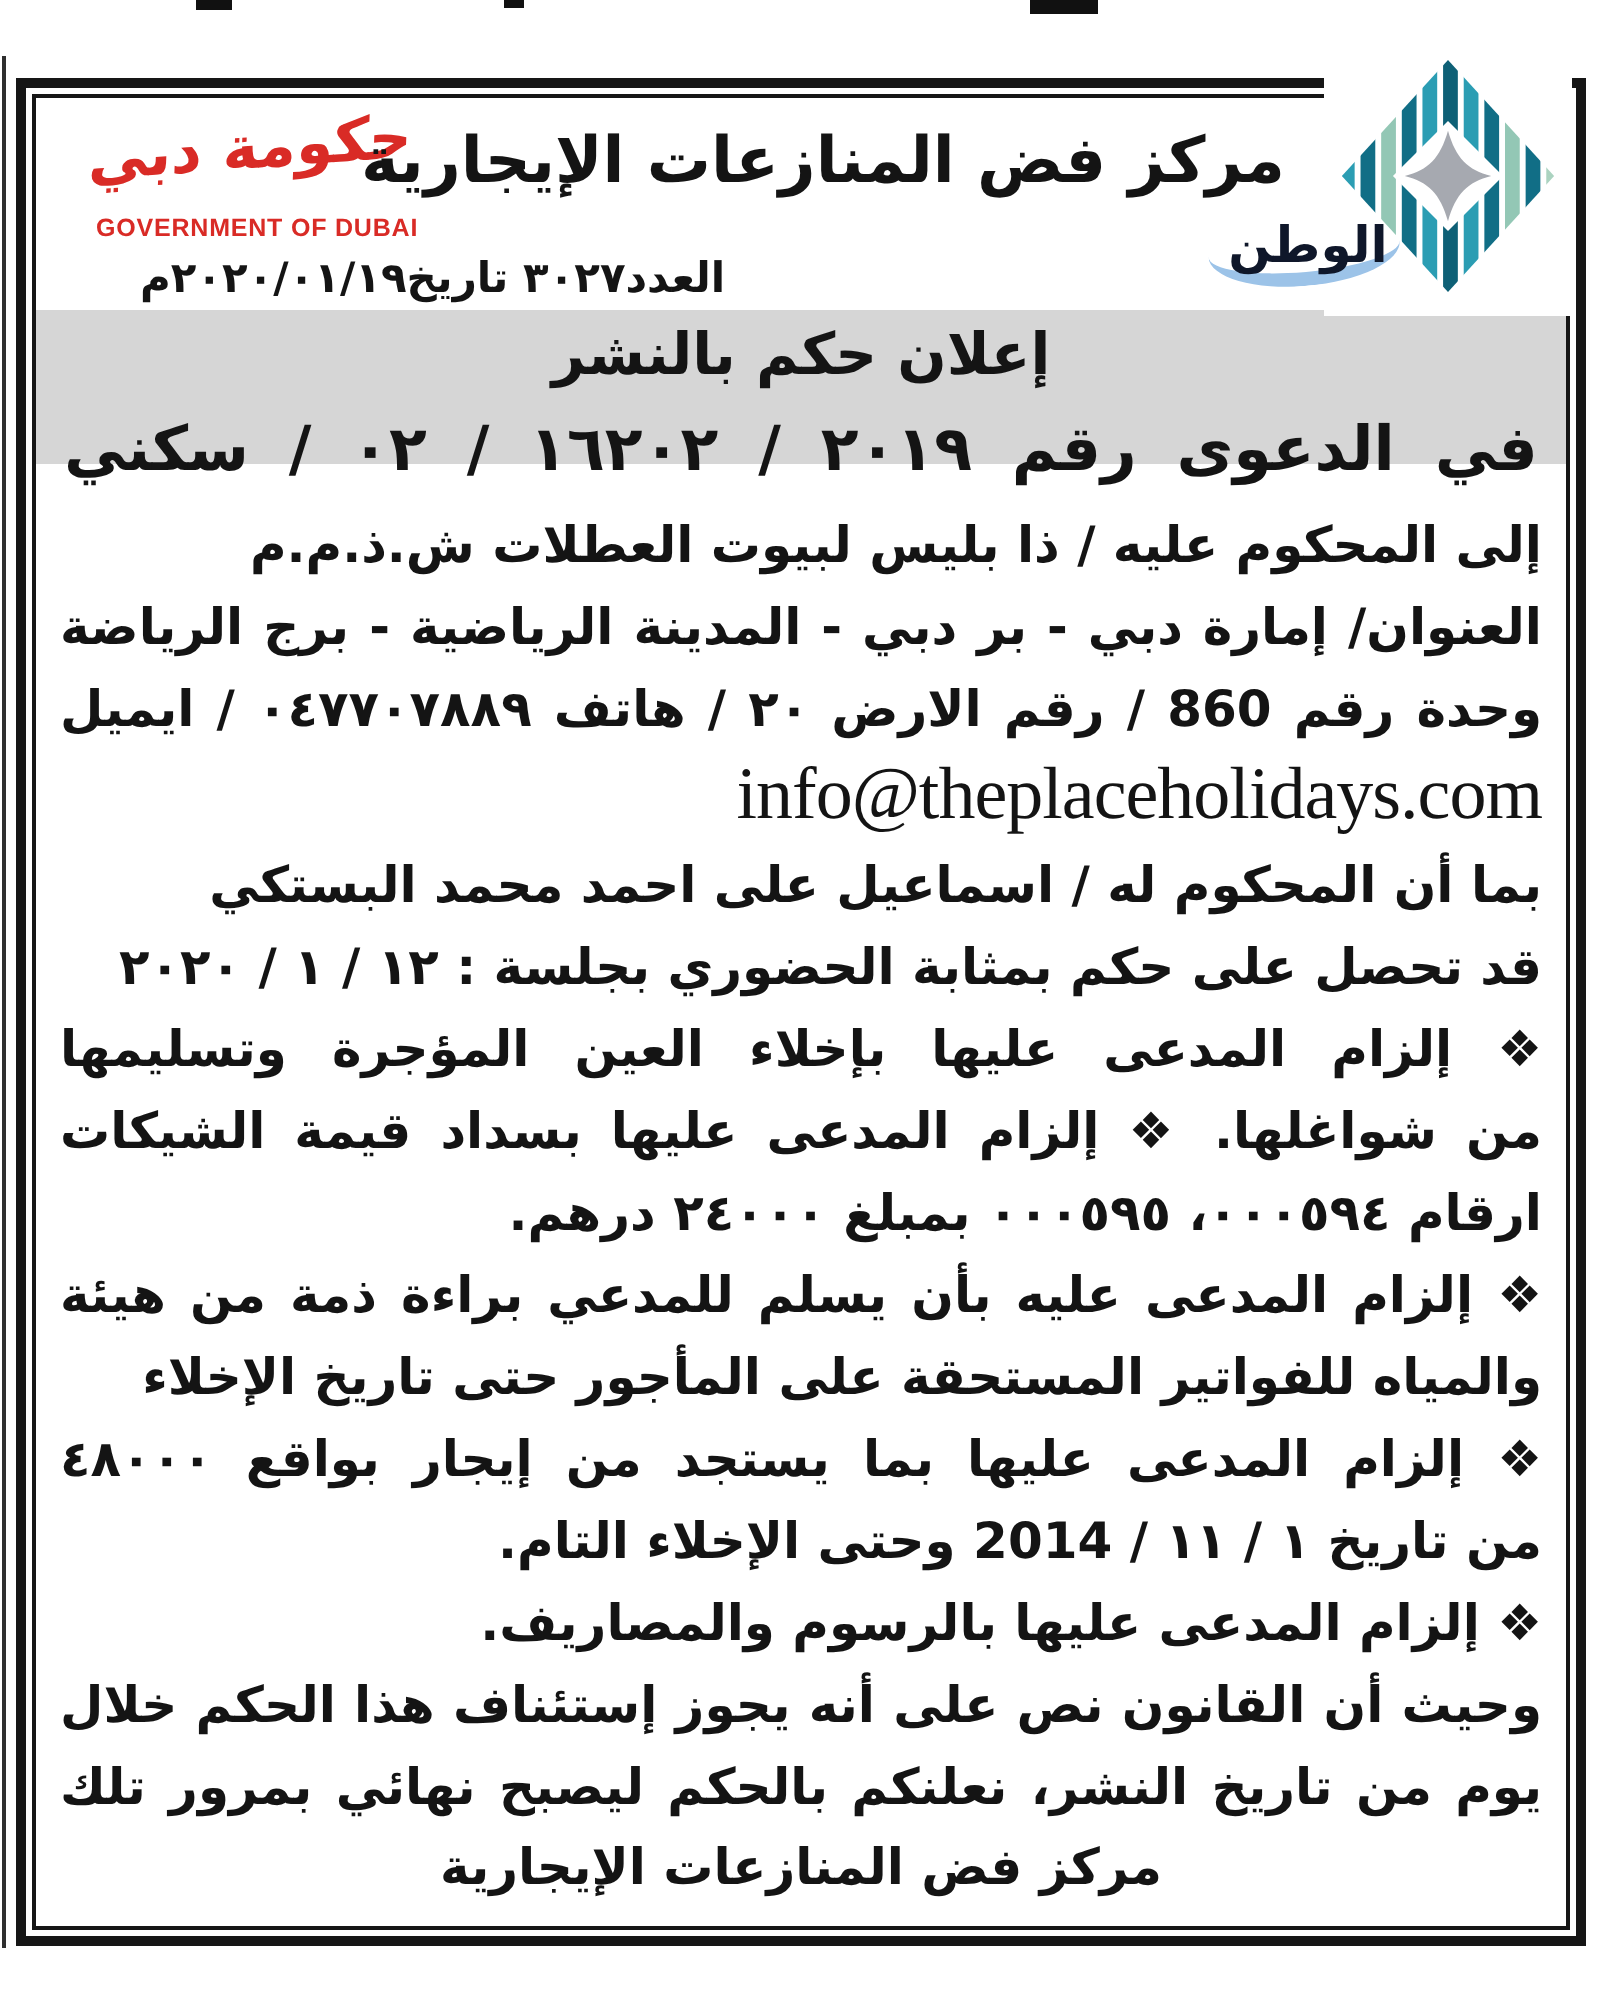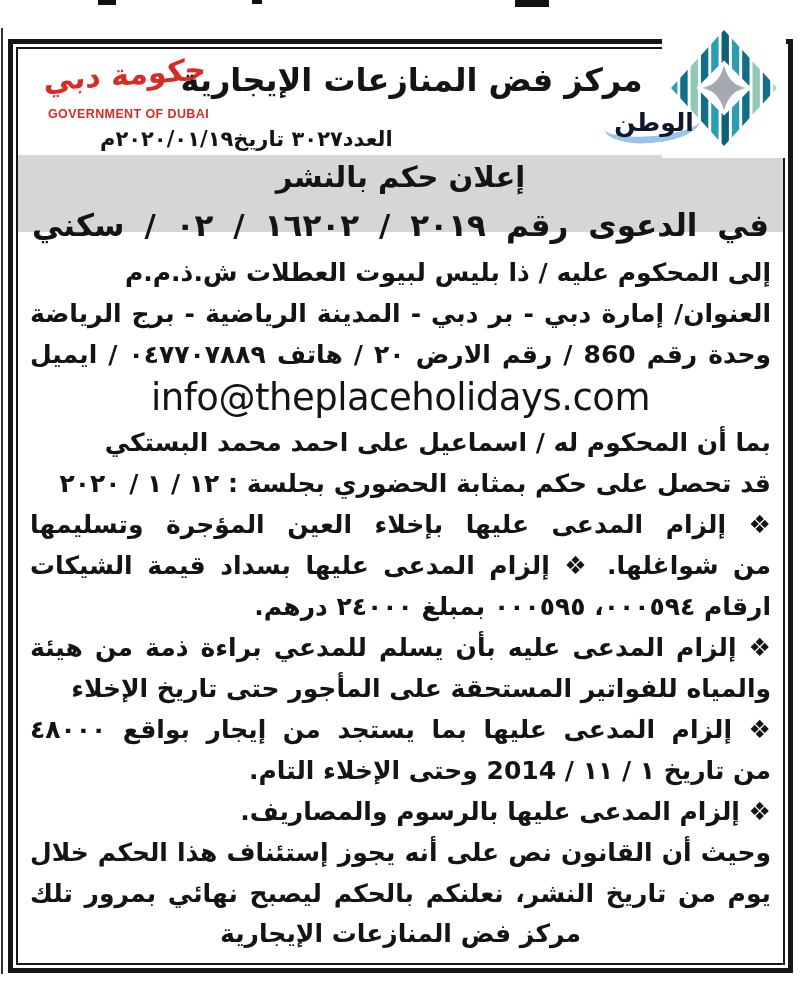--- a/index.html
+++ b/index.html
@@ -19,36 +19,36 @@
                padding:2px 12px 0;position:relative;overflow:hidden;}
 
   
   .header{position:relative;height:104px;}
   .gov-ar{position:absolute;left:14px;top:6px;color:#d92b26;font-size:30px;font-weight:bold;
           transform:rotate(-4deg) skewX(-6deg);white-space:nowrap;}
   .gov-en{position:absolute;left:18px;top:56px;color:#d92b26;font-size:12.5px;font-weight:bold;
           letter-spacing:.4px;font-family:"Liberation Sans",sans-serif;white-space:nowrap;}
   .main-title{position:absolute;left:150px;right:128px;top:10px;text-align:center;
               font-size:32px;font-weight:bold;white-space:nowrap;}
-  .issue-line{position:absolute;left:40px;top:76px;font-size:21px;font-weight:bold;white-space:nowrap;margin-left:30px;}
+  .issue-line{position:absolute;left:40px;top:76px;font-size:21px;font-weight:bold;white-space:nowrap;}
 
   
   .band{height:77px;background:#d6d6d6;margin:0 -12px;padding:5px 14px 0;box-sizing:border-box;
         text-align:center;}
   .band-title{font-size:29px;font-weight:bold;}
   .band-case{margin-top:9px;font-size:31px;font-weight:bold;
              text-align:justify;text-align-last:justify;overflow:hidden;height:44px;line-height:44px;}
 
   
   .bodytext{margin-top:20px;}
   .bl{font-size:25px;font-weight:bold;height:41px;line-height:41px;overflow:hidden;}
   .bl-right{text-align:right;}
   .bl-justify{text-align:justify;text-align-last:justify;}
-  .bl-email{direction:ltr;text-align:center;font-weight:400;font-size:37px;height:47px;line-height:46px;
-            letter-spacing:-.5px;padding-left:0;}
+  .bl-email{direction:ltr;text-align:right;font-weight:400;font-size:37px;height:47px;line-height:46px;
+            letter-spacing:-.5px;padding-left:0;font-family:Liberation Serif, serif;}
   .closing{display:flex;height:40px;line-height:40px;font-size:25px;font-weight:bold;}
   .closing .sig{flex:1;text-align:center;}
 
   
   .alwatan{position:absolute;left:662px;top:26px;width:124px;height:132px;background:#fff;
            display:flex;justify-content:center;align-items:flex-start;z-index:3;}
   .watan-word{position:absolute;left:600px;top:108px;width:108px;height:36px;z-index:4;text-align:center;}
   .watan-swoosh{position:absolute;left:4px;top:-2px;width:96px;height:30px;
                 border-bottom:7px solid #9cc3e8;border-radius:50%;transform:rotate(-5deg);}
   .watan-text{position:relative;font-size:25px;font-weight:bold;color:#0f172a;}

